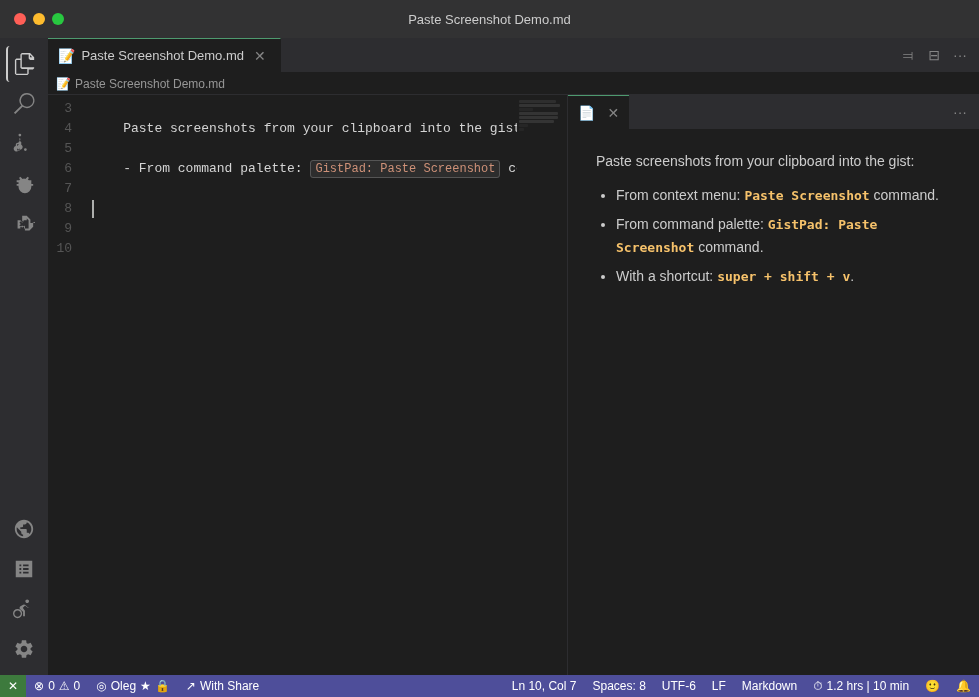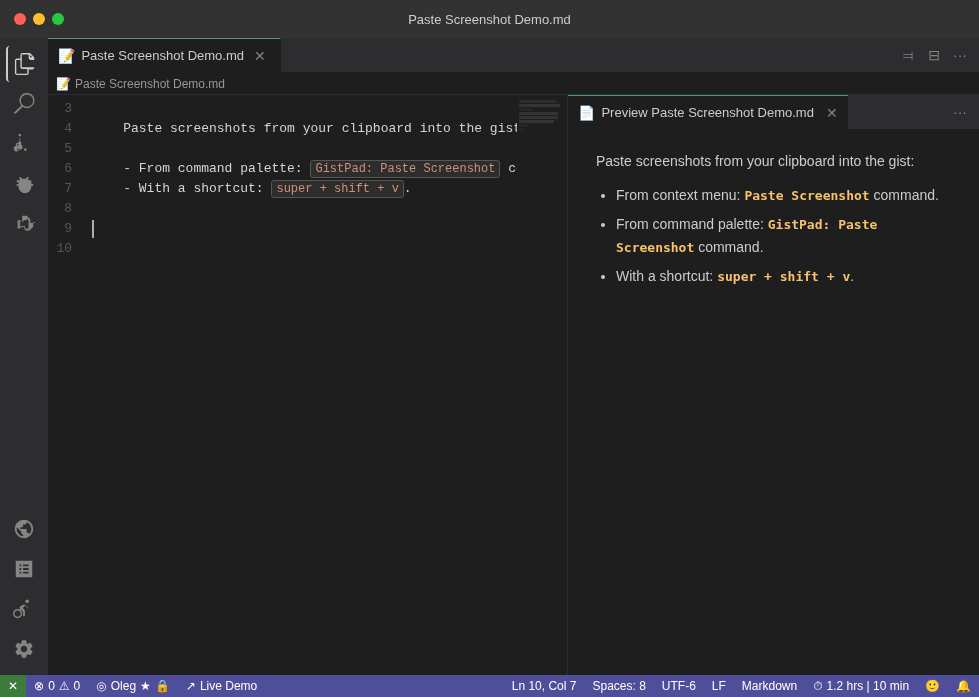--- a/index.html
+++ b/index.html
@@ -441,21 +441,20 @@
             <div>7</div>
             <div>8</div>
             <div>9</div>
             <div>10</div>
           </div>
           <div class="code-lines">
             <div class="code-line">&nbsp;</div>
             <div class="code-line">    Paste screenshots from your clipboard into the gist:</div>
             <div class="code-line">&nbsp;</div>
             <div class="code-line">    - From command palette: <span class="inline-code">GistPad: Paste Screenshot</span> command.</div>
-            <div class="code-line">    - With a shortcut: <span class="inline-code">super + shift + v</span>.</div>
             <div class="code-line">&nbsp;</div>
             <div class="code-line cursor-line">&nbsp;</div>
           </div>
 
           <div class="minimap">
             <div class="minimap-content">
               <div class="minimap-line" style="width:80%;opacity:0.5"></div>
               <div class="minimap-line" style="width:90%"></div>
               <div class="minimap-line" style="width:30%;opacity:0.3"></div>
               <div class="minimap-line" style="width:85%"></div>
@@ -465,21 +464,20 @@
               <div class="minimap-line" style="width:10%;opacity:0.3"></div>
             </div>
           </div>
         </div>
       </div>
 
       <div class="preview-panel">
         <div class="preview-tabs">
           <div class="preview-tab active">
             <span class="preview-tab-icon">📄</span>
-            <span>Preview Paste Screenshot Demo.md</span>
             <span class="preview-tab-close">✕</span>
           </div>
           <div class="preview-tab-actions">
             <div class="tab-action-btn">···</div>
           </div>
         </div>
         <div class="preview-content">
           <p>Paste screenshots from your clipboard into the gist:</p>
           <ul>
             <li>
@@ -511,21 +509,21 @@
       <span>0</span>
     </div>
     <div class="statusbar-item">
       <span>◎</span>
       <span>Oleg</span>
       <span>★</span>
       <span>🔒</span>
     </div>
     <div class="statusbar-item">
       <span>↗</span>
-      <span>Live Demo</span>
+      <span>With Share</span>
     </div>
   </div>
   <div class="statusbar-right">
     <div class="statusbar-item">
       <span>Ln 10, Col 7</span>
     </div>
     <div class="statusbar-item">
       <span>Spaces: 8</span>
     </div>
     <div class="statusbar-item">

